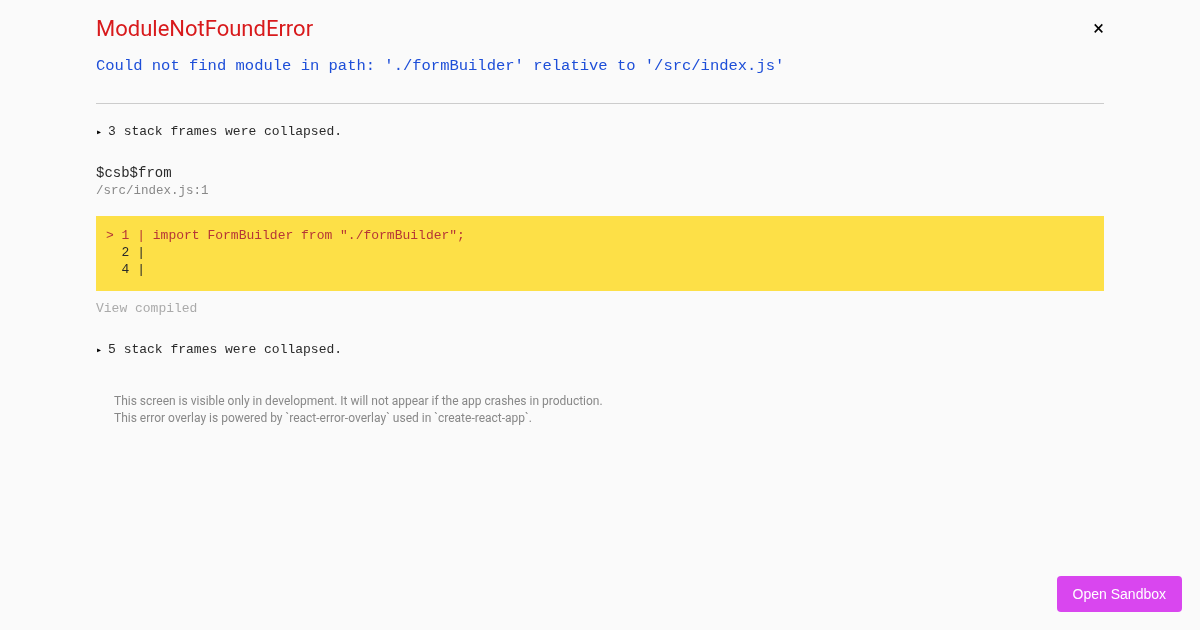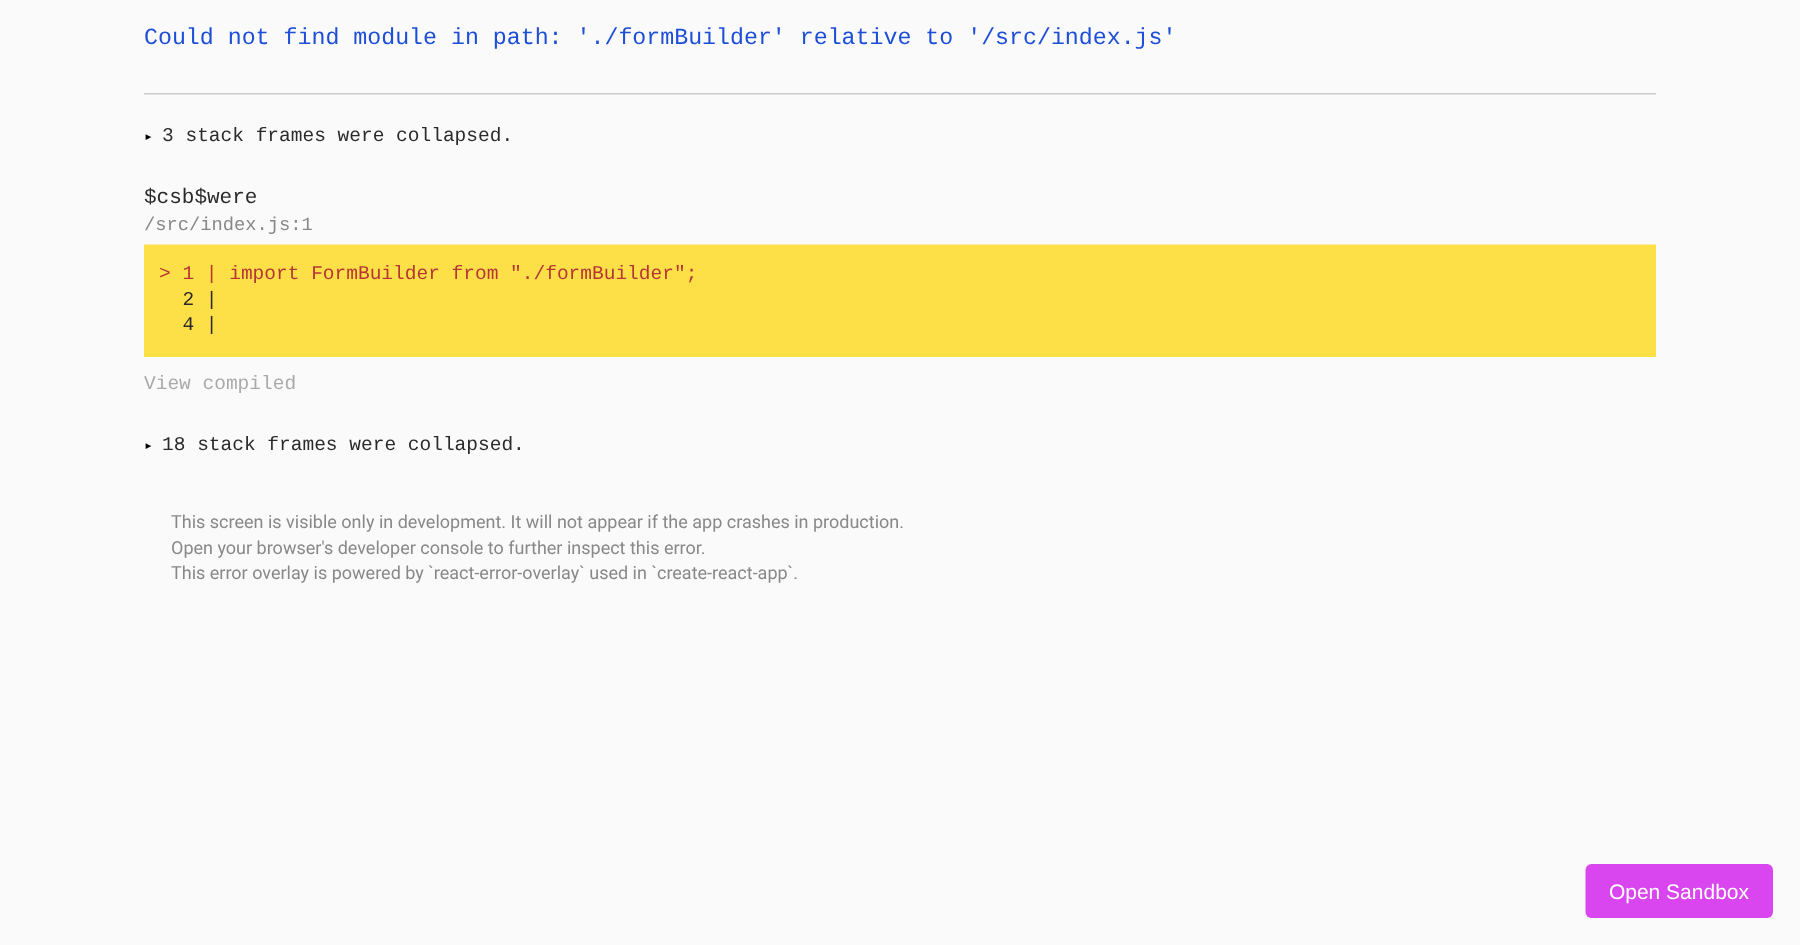--- a/index.html
+++ b/index.html
@@ -57,21 +57,21 @@
     .eval-name {
       font-family: "Courier New", monospace;
       font-size: 14px;
       color: #2a2a2a;
       margin-bottom: 3px;
     }
     .file-loc {
       font-family: "Courier New", monospace;
       font-size: 12.5px;
       color: #888;
-      margin-bottom: 6px;
+      margin-bottom: 18px;
     }
     .code-block {
       background: #fde047;
       padding: 12px 10px;
       font-family: "Courier New", monospace;
       font-size: 13px;
       line-height: 1.3;
       margin-bottom: 10px;
     }
     .code-line { white-space: pre; }
@@ -102,38 +102,41 @@
       border-radius: 4px;
       font-size: 14px;
       cursor: pointer;
       border: none;
     }
   </style>
 </head>
 <body>
 
 <div class="container">
+  <div class="header-row">
+    <h1 class="title">ModuleNotFoundError</h1>
+    <div class="close-btn">×</div>
+  </div>
   <div class="message">Could not find module in path: './formBuilder' relative to '/src/index.js'</div>
   <hr class="divider">
 
   <div class="stack-collapsed">3 stack frames were collapsed.</div>
 
-  <div class="eval-name">$csb$were</div>
+  <div class="eval-name">$csb$from</div>
   <div class="file-loc">/src/index.js:1</div>
 
   <div class="code-block">
     <div class="code-line line-1"><span>&gt; 1 | </span><span>import</span><span> FormBuilder </span><span>from</span><span> "./formBuilder"</span><span>;</span></div>
     <div class="code-line regular-line">  2 | </div>
     <div class="code-line regular-line">  4 | </div>
   </div>
 
   <div class="view-compiled">View compiled</div>
 
-  <div class="stack-collapsed">18 stack frames were collapsed.</div>
+  <div class="stack-collapsed">5 stack frames were collapsed.</div>
 
   <div class="footer-notes">
     <div>This screen is visible only in development. It will not appear if the app crashes in production.</div>
-    <div>Open your browser's developer console to further inspect this error.</div>
     <div>This error overlay is powered by `react-error-overlay` used in `create-react-app`.</div>
   </div>
 </div>
 
 <button class="open-sandbox">Open Sandbox</button>
 
 </body></html>

